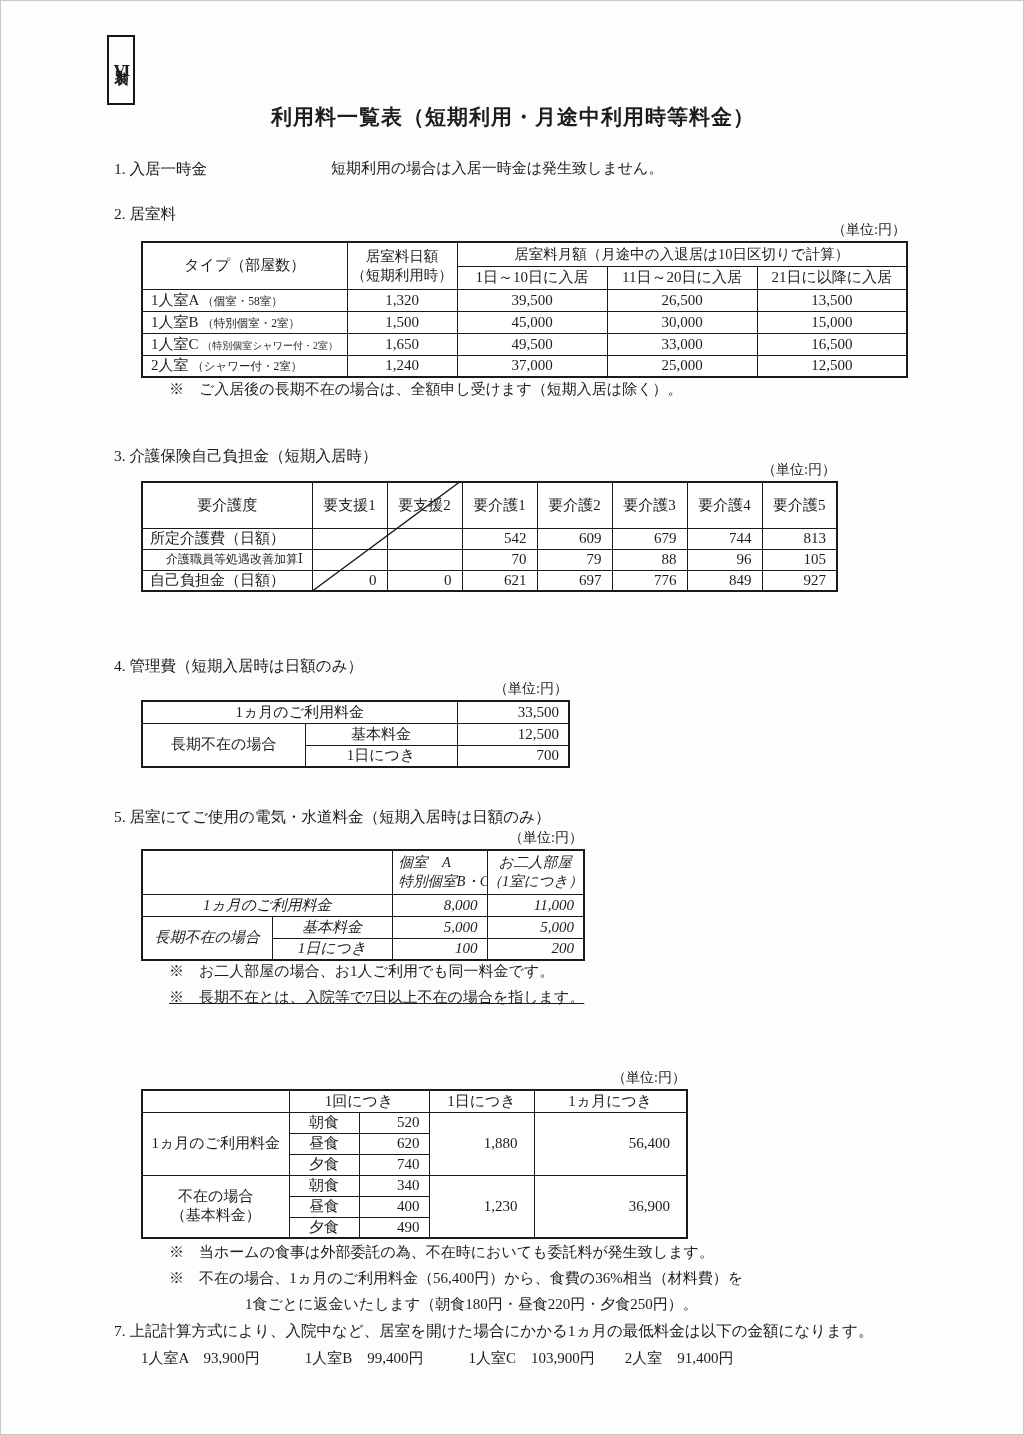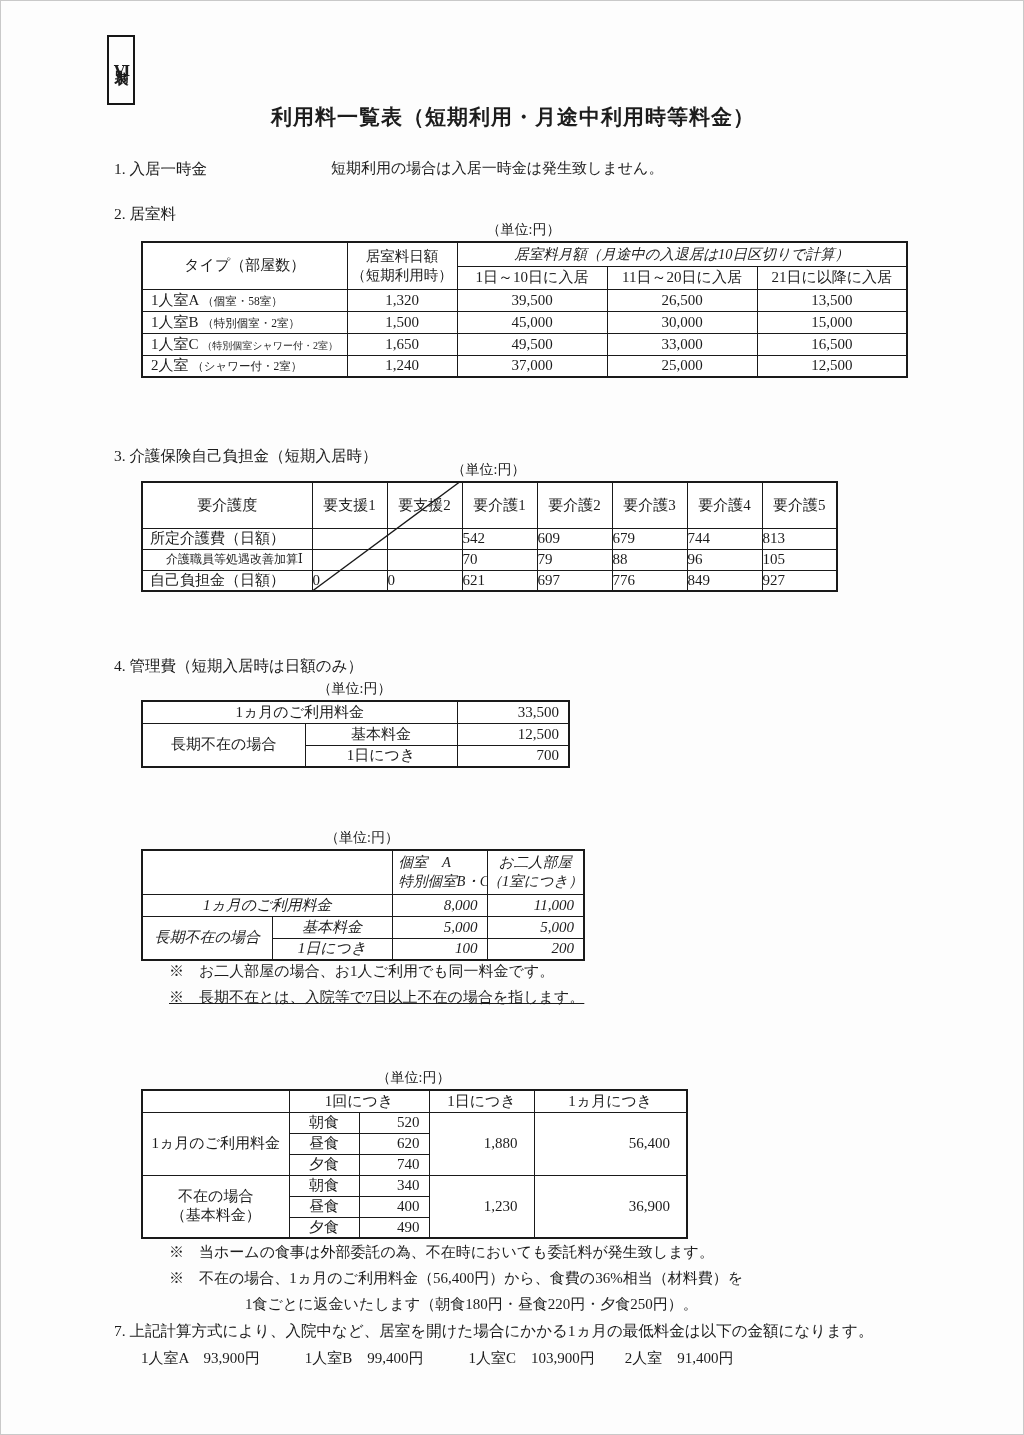--- a/index.html
+++ b/index.html
@@ -15,39 +15,39 @@
     border:2px solid #161616; display:flex; align-items:center; justify-content:center;
     writing-mode:vertical-rl; text-orientation:upright;
     font-weight:bold; font-size:14px; letter-spacing:2px; line-height:1;
   }
   .doc-title {
     left:0; top:102px; width:1024px; text-align:center;
     font-size:21px; font-weight:bold; letter-spacing:1px;
   }
   .sec-heading { font-size:15.5px; white-space:nowrap; }
   .body-text   { font-size:15px; white-space:nowrap; }
-  .unit-label  { font-size:14px; text-align:center; white-space:nowrap; }
+  .unit-label  { font-size:14px; text-align:right; white-space:nowrap; }
   .note        { font-size:15px; white-space:nowrap; }
 
   table { border-collapse:collapse; table-layout:fixed; background:#fff; }
   table, td, th { border:1.5px solid #1a1a1a; }
   table { border-width:2.2px; }
   td, th { font-size:15px; font-weight:normal; vertical-align:middle; text-align:center; overflow:hidden; }
 
   
   .t2 { width:765px; }
   .t2 .lbl { text-align:left; padding-left:8px; white-space:nowrap; }
   .t2 .lbl .size { font-size:11.5px; }
   .t2 tbody tr:nth-child(3) .lbl .size { font-size:10px; }
   .t2 .hd2 { font-size:14.5px; }
 
   
   .t3 { width:695px; }
   .t3 .lbl { text-align:left; padding-left:7px; white-space:nowrap; }
-  .t3 .num { text-align:left; padding-right:10px;margin-top:29px; }
+  .t3 .num { text-align:right; padding-right:10px;margin-top:29px; }
   .t3 .small-lbl { font-size:12px;padding-left:23px; }
   .t3wrap { position:relative; }
   .t3wrap svg { position:absolute; left:170px; top:0; width:150px; height:100%; }
 
   
   .t4 { width:427px; }
   .t4 .num { text-align:right; padding-right:9px; }
 
   
   .t5 { width:442px;font-style:italic; }
@@ -84,21 +84,21 @@
           <col style="width:150px">
           <col style="width:150px">
         </colgroup>
       <thead>
         <tr style="height:24px;">
           <th rowspan="2">タイプ（部屋数）</th>
           <th rowspan="2" class="hd2">
             <div>居室料日額</div>
             <div>（短期利用時）</div>
           </th>
-          <th colspan="3" style="font-size:14.5px;font-style:italic;">居室料月額（月途中の入退居は10日区切りで計算）</th>
+          <th colspan="3" style="font-size:14.5px;">居室料月額（月途中の入退居は10日区切りで計算）</th>
         </tr>
         <tr style="height:23px;">
           <th>1日～10日に入居</th>
           <th>11日～20日に入居</th>
           <th>21日に以降に入居</th>
         </tr>
       </thead>
       <tbody>
         <tr style="height:22px;">
           <td class="lbl"><span>1人室A</span> <span class="size">（個室・58室）</span></td>
@@ -124,20 +124,21 @@
         <tr style="height:22px;margin-top:11px;">
           <td class="lbl"><span>2人室</span> <span class="size">（シャワー付・2室）</span></td>
           <td>1,240</td>
           <td>37,000</td>
           <td>25,000</td>
           <td>12,500</td>
         </tr>
       </tbody>
     </table>
   </div>
+  <div class="abs note" style="left:168px; top:379px;">※　ご入居後の長期不在の場合は、全額申し受けます（短期入居は除く）。</div>
 
   <div class="abs sec-heading" style="left:113px; top:445px;">3. 介護保険自己負担金（短期入居時）</div>
   <div class="abs unit-label" style="left:140px; top:460px; width:695px;">（単位:円）</div>
   <div class="abs t3wrap" style="left:140px; top:480px;">
     <table class="t3">
       <colgroup>
           <col style="width:170px">
           <col style="width:75px">
           <col style="width:75px">
           <col style="width:75px">
@@ -216,20 +217,21 @@
           <td class="num">12,500</td>
         </tr>
         <tr style="height:22px;">
           <td>1日につき</td>
           <td class="num">700</td>
         </tr>
       </tbody>
     </table>
   </div>
 
+  <div class="abs sec-heading" style="left:113px; top:806px;">5. 居室にてご使用の電気・水道料金（短期入居時は日額のみ）</div>
   <div class="abs unit-label" style="left:140px; top:828px; width:442px;">（単位:円）</div>
   <div class="abs" style="left:140px; top:848px;">
     <table class="t5">
       <colgroup>
           <col style="width:130px">
           <col style="width:120px">
           <col style="width:95px">
           <col style="width:97px">
         </colgroup>
       <thead>

